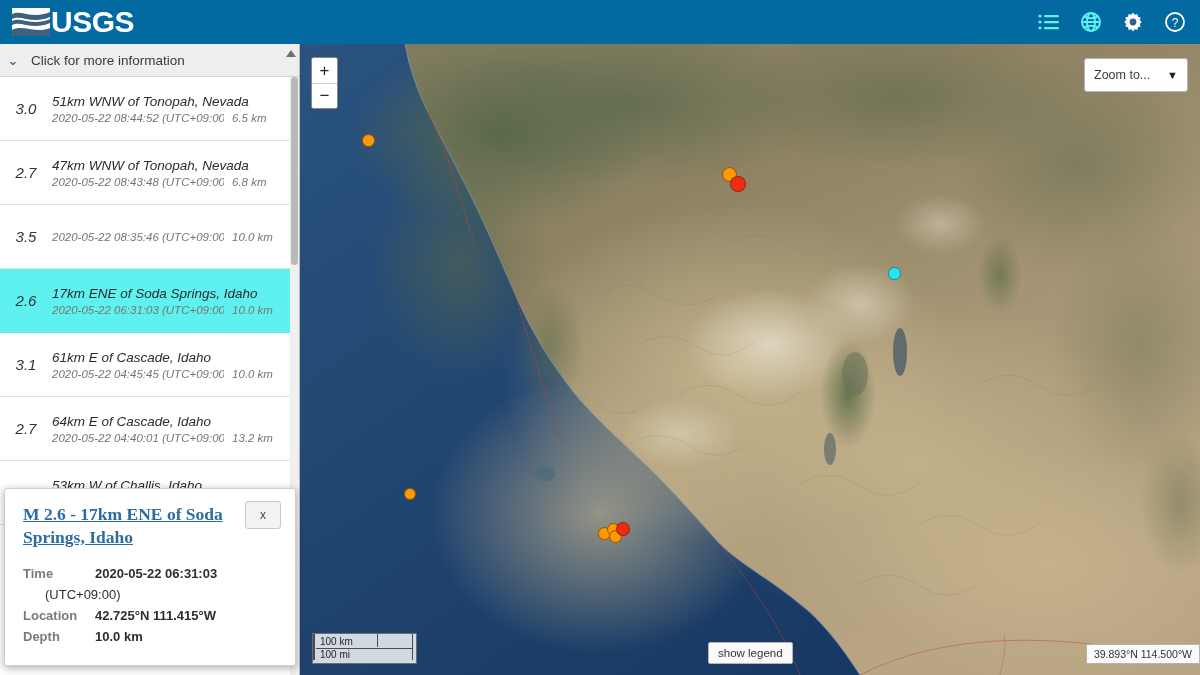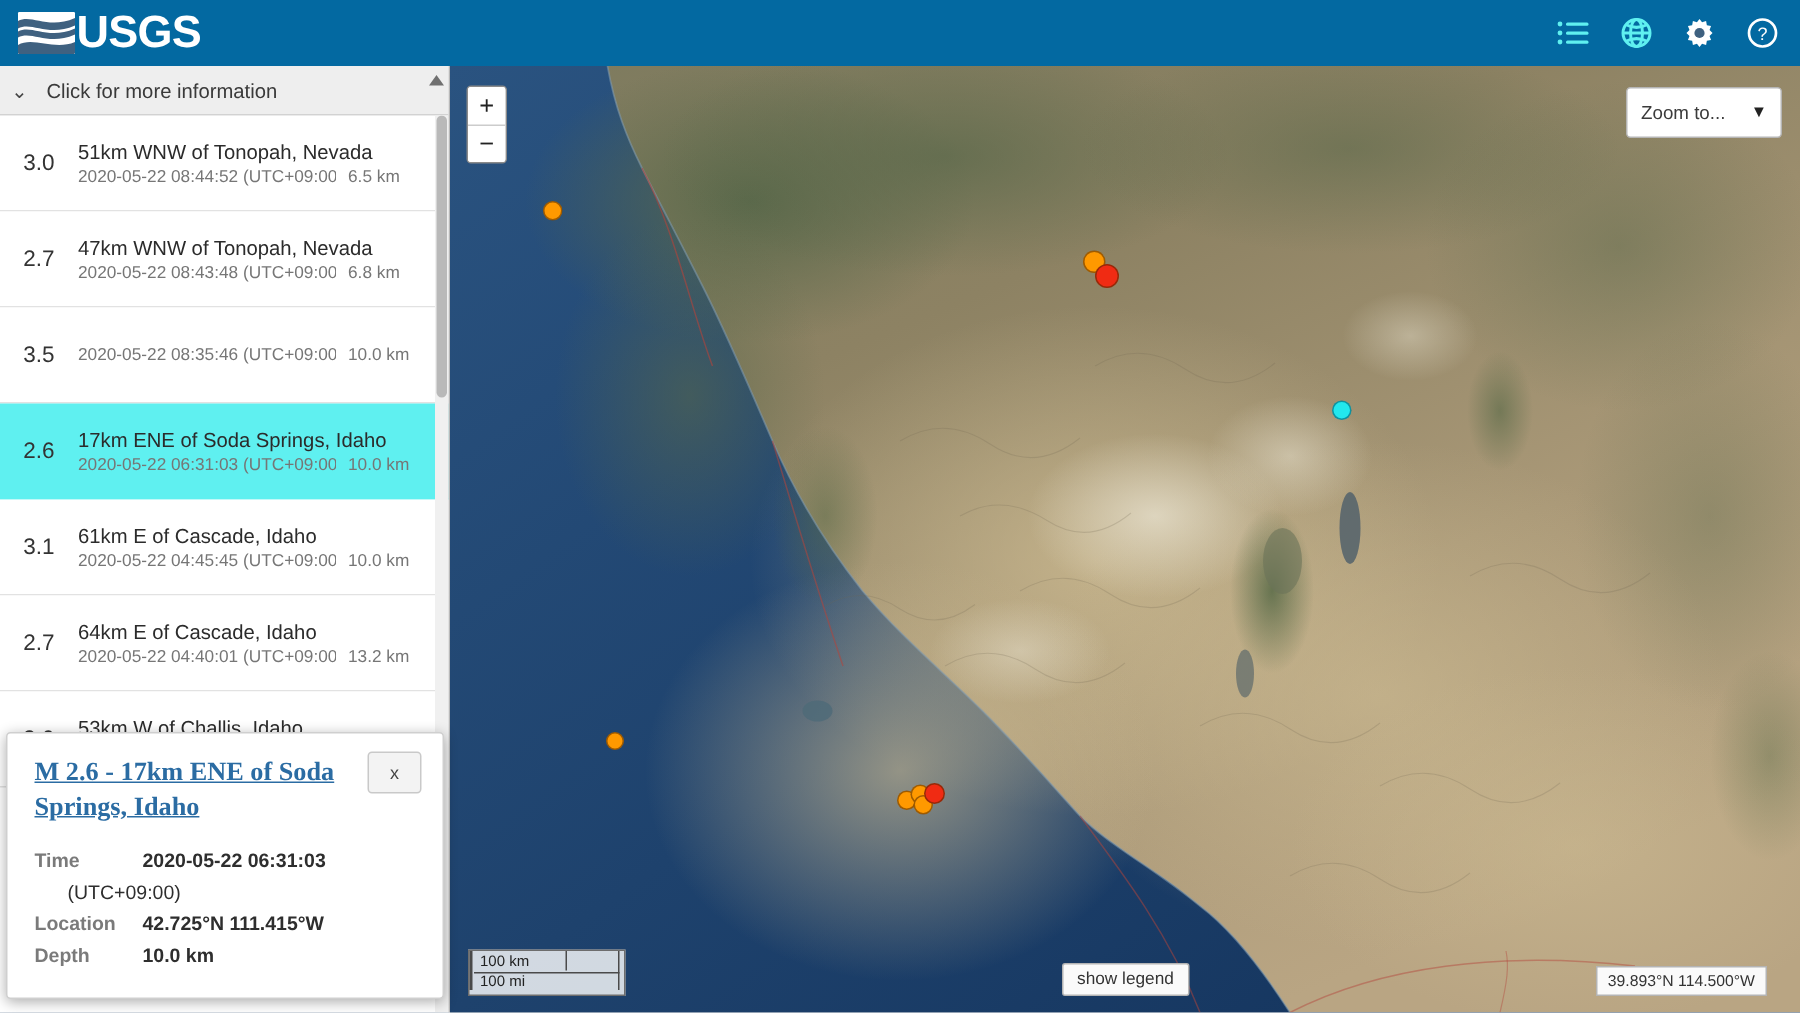--- a/index.html
+++ b/index.html
@@ -70,20 +70,21 @@
     height: 598px;
     overflow: hidden;
   }
   .eq-row {
     position: relative;
     height: 64px;
     border-bottom: 1px solid #e2e2e2;
     display: flex; align-items: center;
     background: #ffffff;
     cursor: pointer;
+    font-style: italic;
   }
   .eq-row.selected { background: #5ff0f0; border-bottom-color: #5ff0f0; }
   .eq-mag {
     width: 52px; text-align: center;
     font-size: 15px; color: #333333;
     flex: 0 0 52px;
   }
   .eq-body { flex: 1; padding-right: 20px; }
   .eq-place {
     font-size: 13.5px; color: #2b2b2b;
@@ -190,21 +191,21 @@
   .sb-bot { border-top: 0; }
   .sb-tick { position: absolute; width: 1.5px; background: #4a4a4a; }
 
   .show-legend {
     position: absolute; left: 408px; bottom: 11px;
     padding: 4px 9px; background: #fafafa;
     border: 1px solid #b4b4b4; border-radius: 2px;
     font-size: 11.5px; color: #333; z-index: 20; cursor: pointer;
   }
   .coords {
-    position: absolute; right: 22px; bottom: 11px;
+    position: absolute; right: 0; bottom: 11px;
     padding: 3px 7px; background: #fafafa;
     border: 1px solid #b4b4b4;
     font-size: 10.5px; color: #333; z-index: 20;
   }
 
   .eq-marker {
     position: absolute; border-radius: 50%;
     border: 1px solid rgba(80,40,0,0.55);
     z-index: 15;
     cursor: pointer;

